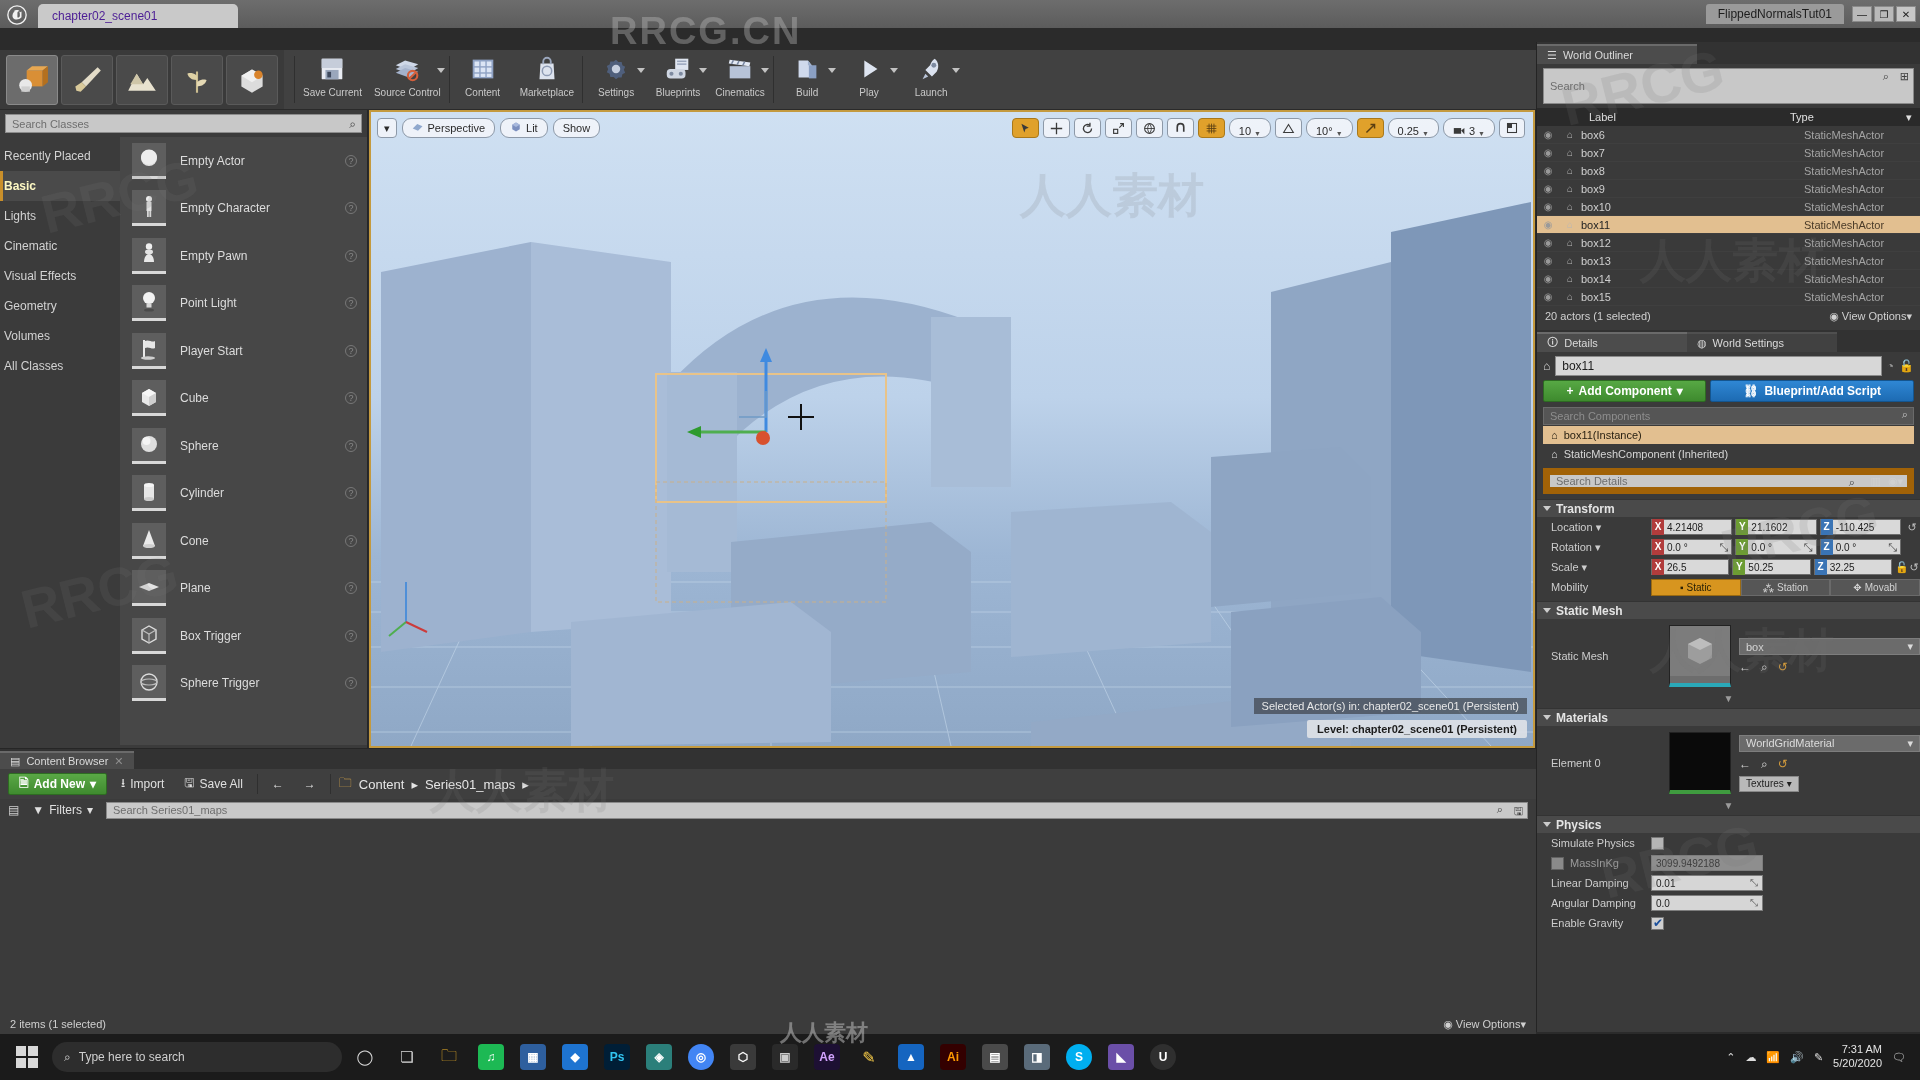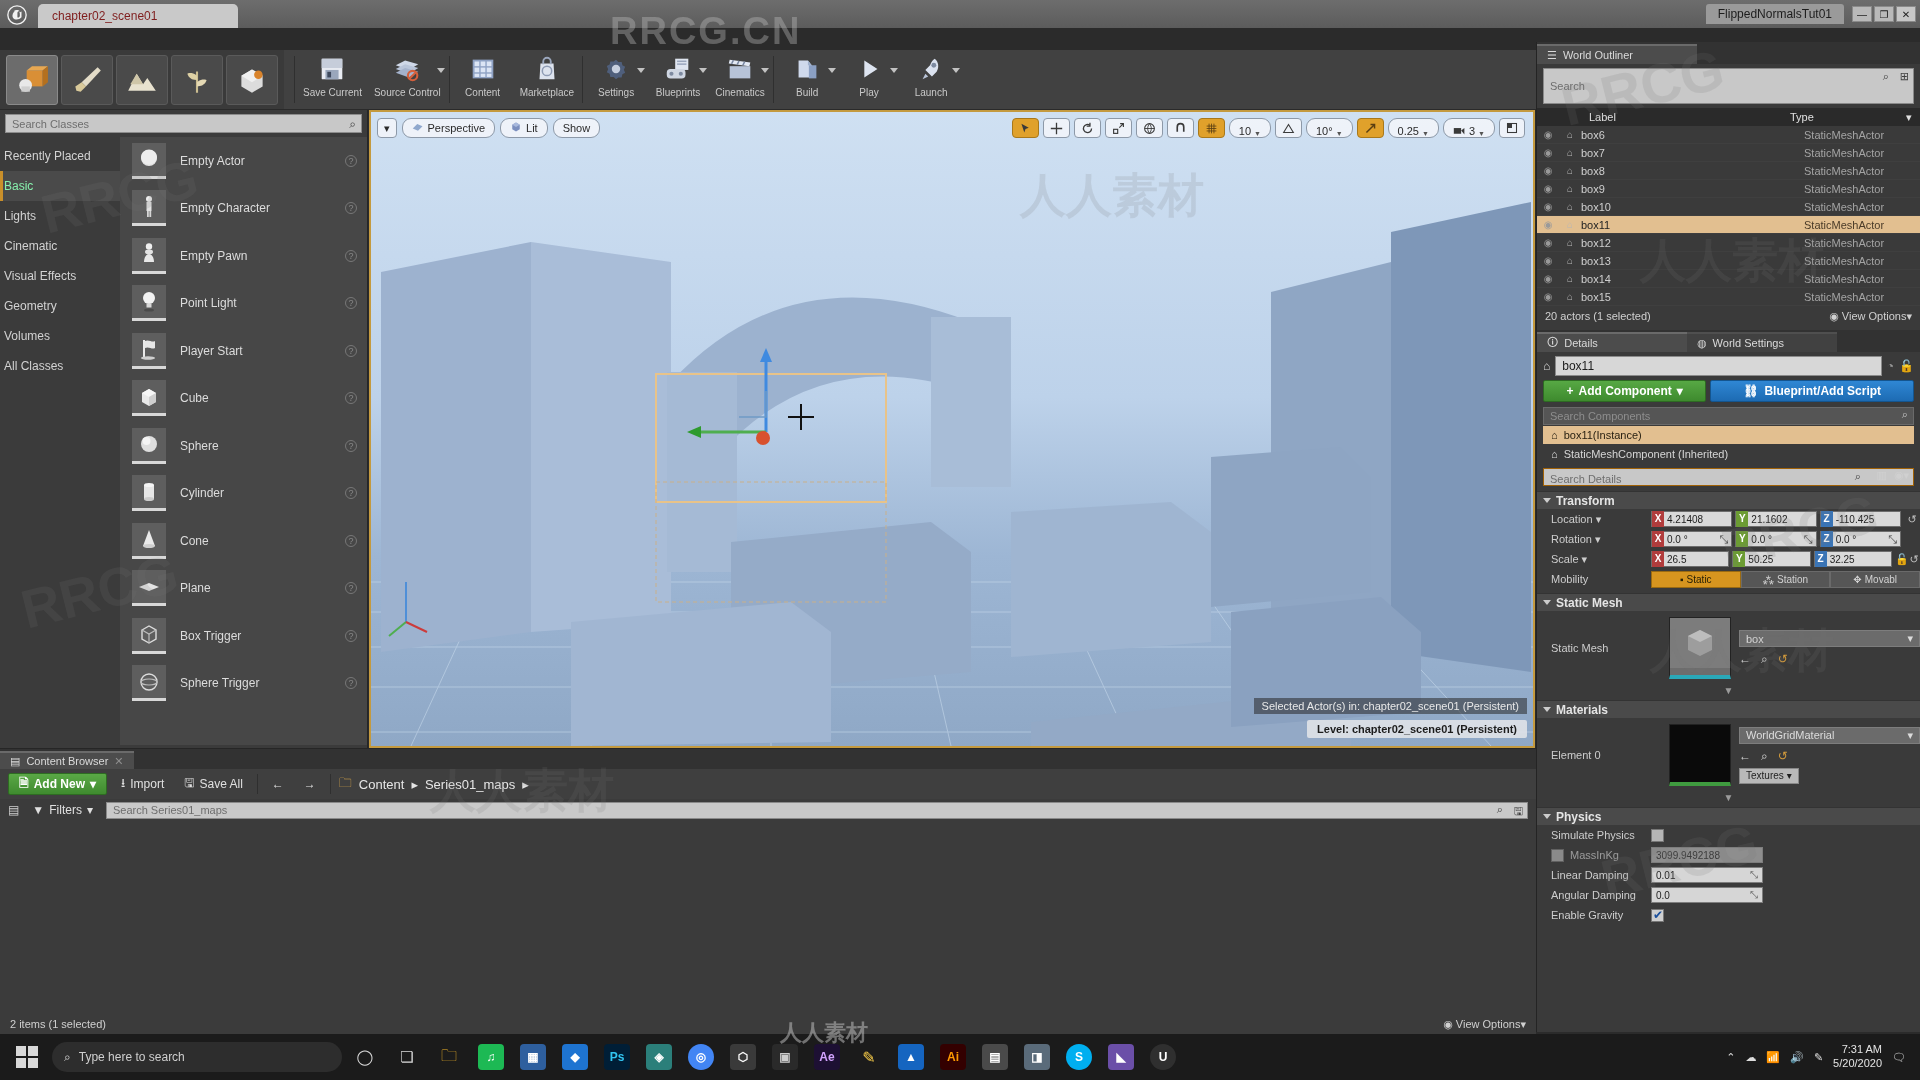--- a/index.html
+++ b/index.html
@@ -18,21 +18,21 @@
     background:linear-gradient(#6d6d6d,#5c5c5c);
     display:flex; align-items:flex-end;
   }
   .ue-logo {
     width:34px; height:26px; display:flex; align-items:center; justify-content:center;
     color:#f0f0f0; font-size:18px; font-weight:bold;
   }
   .proj-tab {
     height:24px; min-width:200px; background:#c9c9c9;
     border-radius:5px 5px 0 0; display:flex; align-items:center;
-    padding:0 14px; color:#7f1d1d; font-size:12px; margin-left:4px;
+    padding:0 14px; color:#4c1d95; font-size:12px; margin-left:4px;
   }
   .title-right {
     margin-left:auto; display:flex; align-items:center; height:28px; padding-right:4px;
   }
   .tut-tab {
     height:20px; background:#9a9a9a; color:#1d1d1d; font-size:12px;
     display:flex; align-items:center; padding:0 12px; border-radius:3px 3px 0 0;
     margin-right:8px;
   }
   .winbtns { display:flex; gap:2px; align-items:center; }
@@ -93,21 +93,21 @@
     display:flex; align-items:center; padding:0 6px; color:#6e6e6e; font-size:11px;
     position:relative;
   }
   .searchclasses .mag { position:absolute; right:5px; top:2px; color:#4a4a4a; font-size:12px;}
   .left-body { display:flex; height:608px; }
   .cat-col { width:120px; background:#3b3b3b; padding-top:4px; }
   .cat {
     height:30px; display:flex; align-items:center; padding-left:4px;
     font-size:12px; color:#d2d2d2; position:relative;
   }
-  .cat.active { background:#4a4a4a; color:#86efac; }
+  .cat.active { background:#4a4a4a; color:#fef9c3;font-weight:bold; }
   .cat.active::before {
     content:""; position:absolute; left:0; top:0; bottom:0; width:3px; background:#c98f2a;
   }
   .actor-col { flex:1; background:#474747; overflow:hidden; }
   .actor-row {
     height:47.5px; display:flex; align-items:center; padding-left:12px; position:relative;
   }
   .actor-thumb {
     width:34px;height:36px;background:#5e5e5e;border-bottom:3px solid #d8d8d8;
     display:flex;align-items:center;justify-content:center;
@@ -208,22 +208,22 @@
     margin:0 6px; height:18px; background:#555; border:1px solid #6a6a6a;
     display:flex;align-items:center;padding:0 6px;color:#8e8e8e;font-size:11px;
     position:relative;
   }
   .comp-row {
     height:18px; display:flex; align-items:center; gap:6px; padding-left:8px;
     font-size:11px; color:#d6d6d6; margin:1px 6px 0 6px;
   }
   .comp-row.sel { background:#e2bf90; color:#2a2213; }
   .det-search {
-    margin:5px 6px; height:18px; background:#c8c8c8; border:1px solid #a16207;
-    display:flex;align-items:flex-end;padding:0 6px;color:#6e6e6e;font-size:11px;
+    margin:5px 6px; height:26px; background:#c8c8c8; border:7px solid #a16207;
+    display:flex;align-items:flex-start;padding:0 6px;color:#6e6e6e;font-size:11px;
     position:relative;
   }
   .section-hd {
     height:18px; background:#4a4a4a; display:flex;align-items:center;
     padding-left:6px; font-size:12px; font-weight:bold; color:#e4e4e4; gap:5px;
     border-top:1px solid #333;
   }
   .tri { width:0;height:0; border-left:5px solid #ccc; border-top:4px solid transparent; border-bottom:4px solid transparent; }
   .tri.open { border-left:4px solid transparent; border-right:4px solid transparent; border-top:5px solid #ccc; border-bottom:none; }
   .prop-row { display:flex; align-items:center; height:20px; padding-left:14px; font-size:11px; color:#cdcdcd; }

